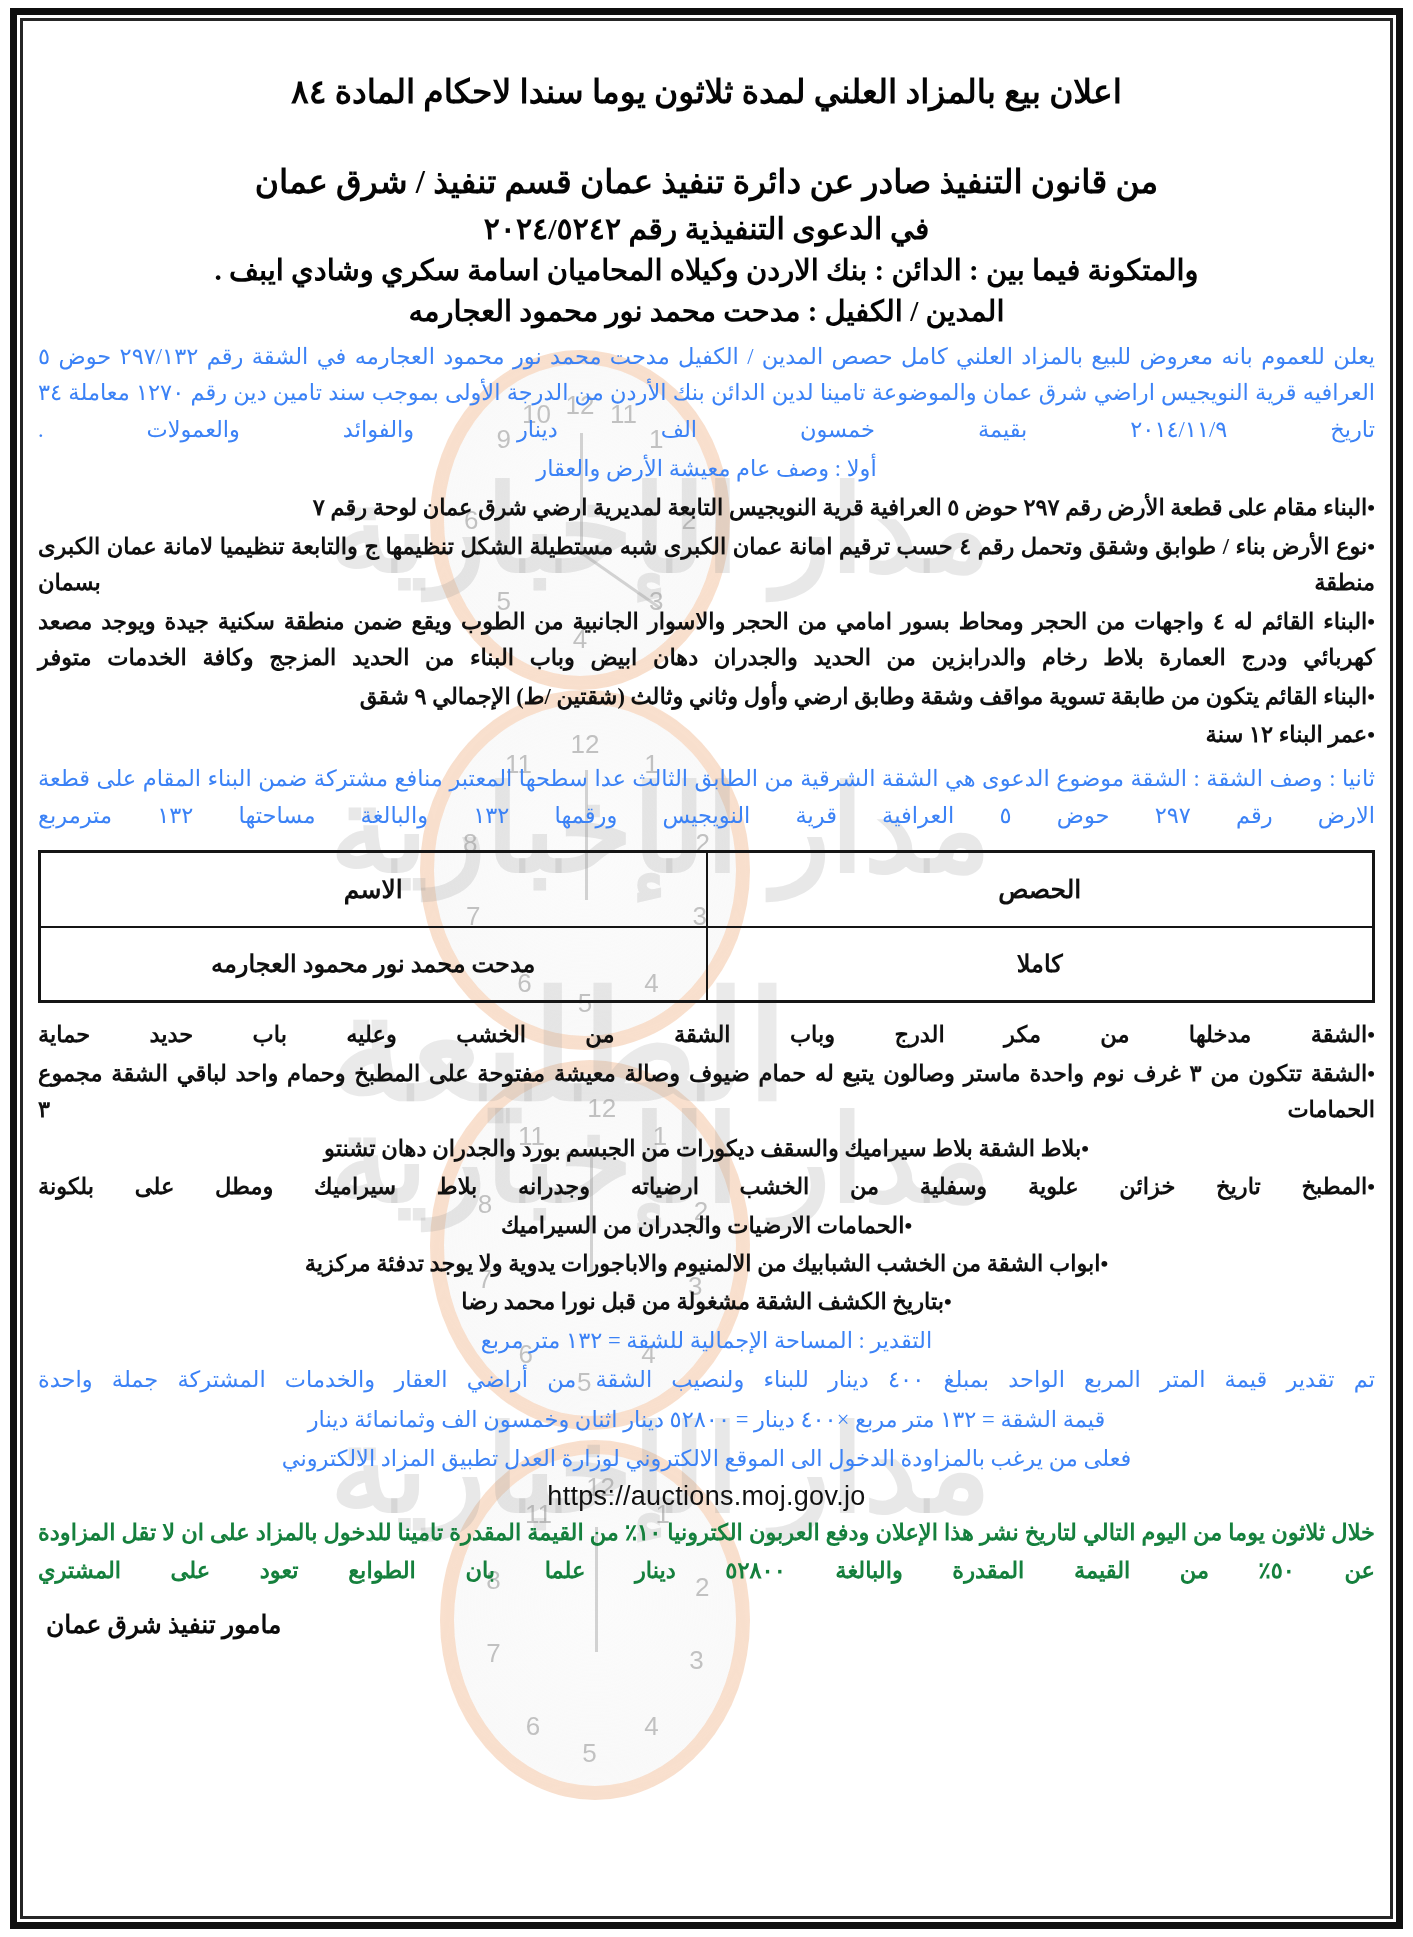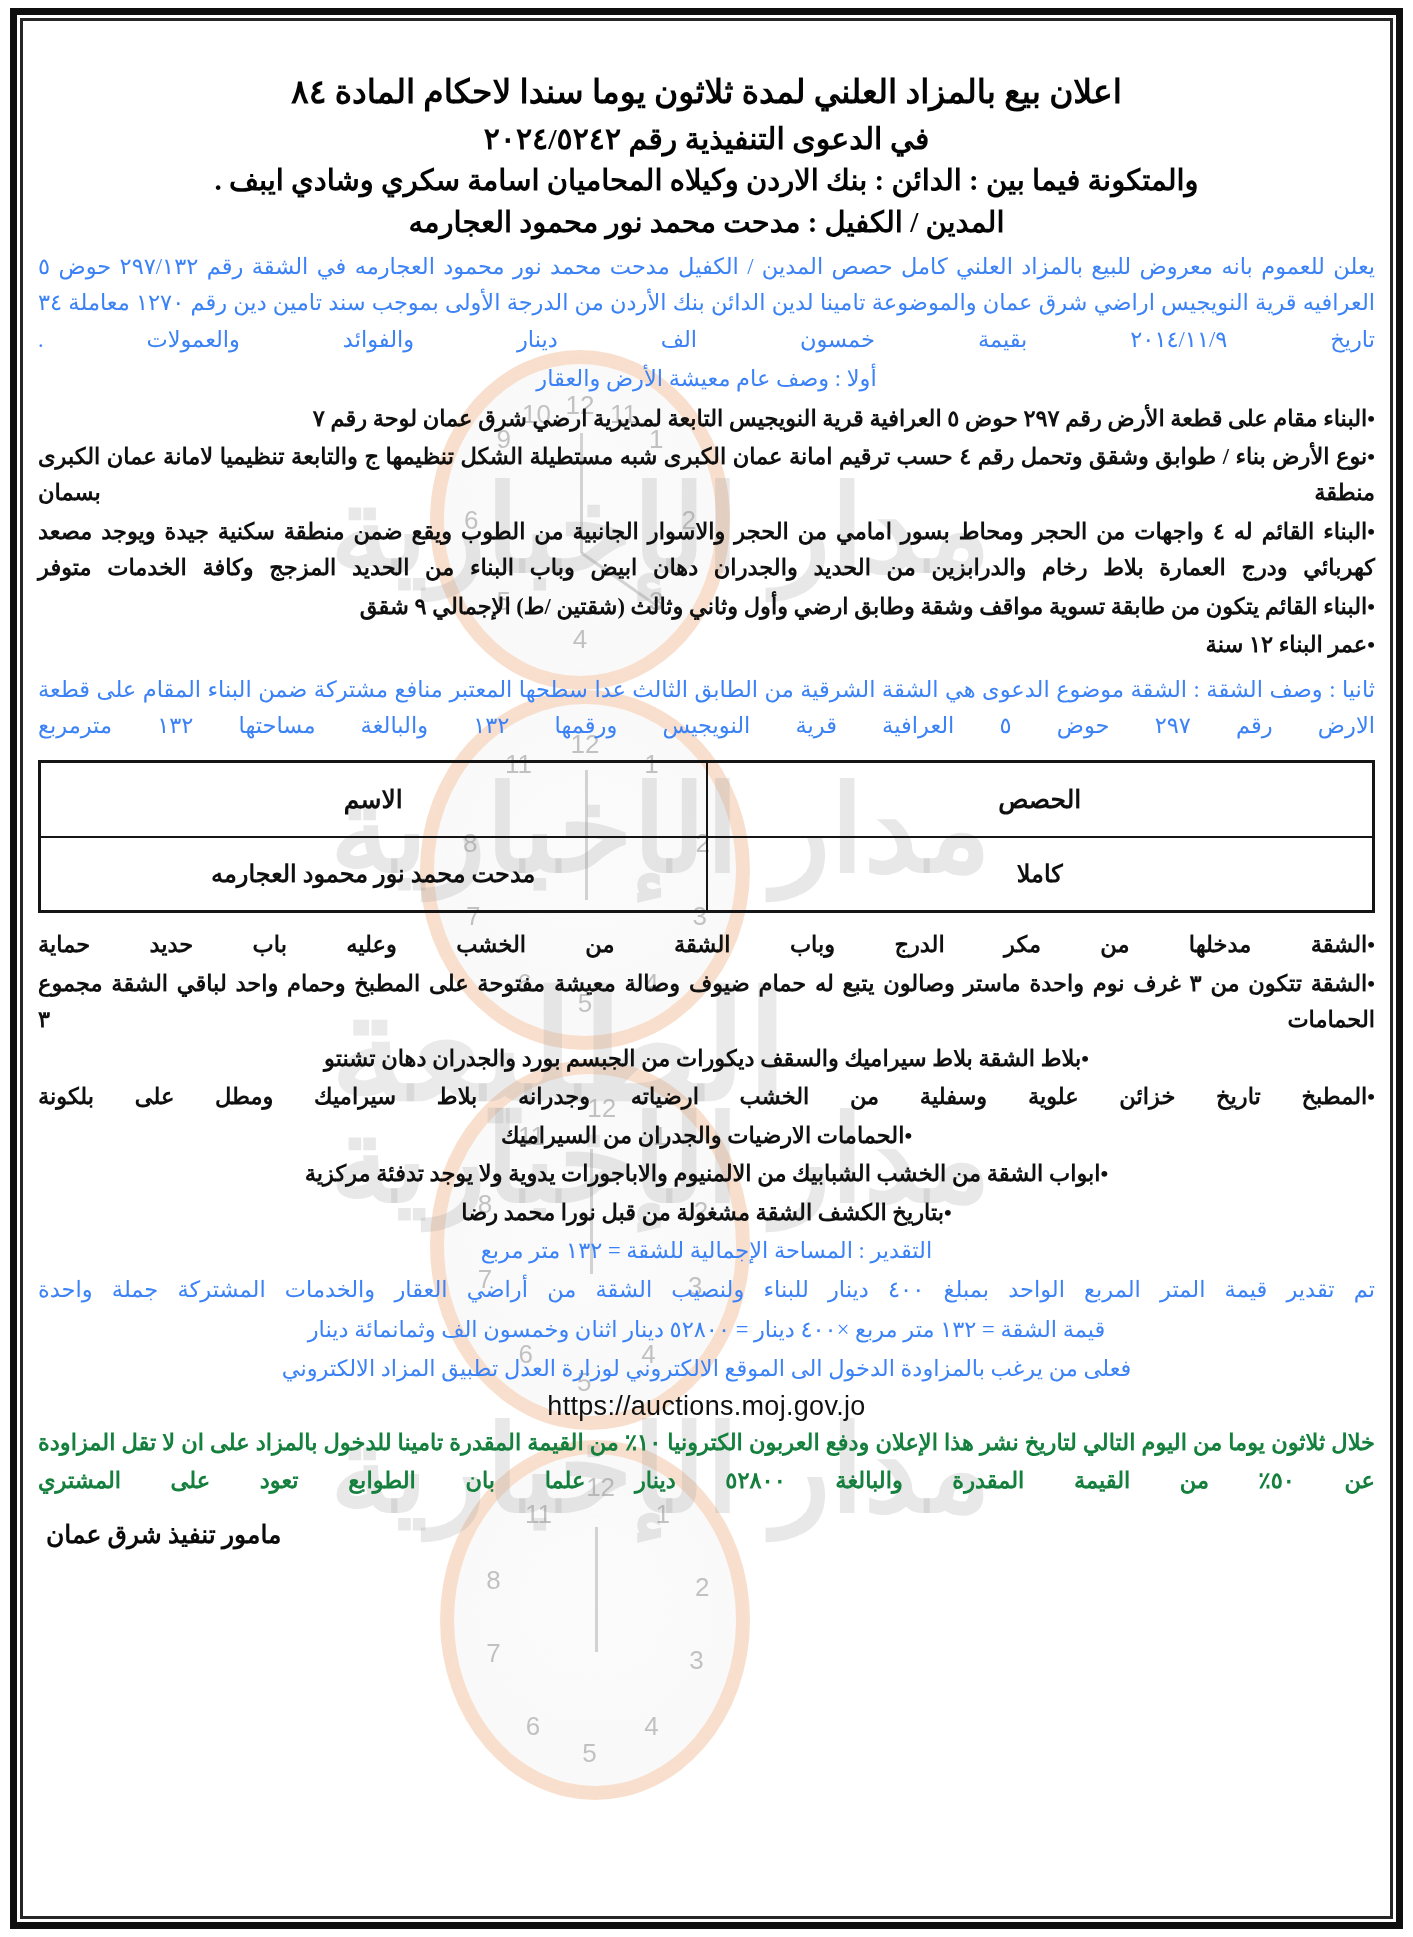--- a/index.html
+++ b/index.html
@@ -250,20 +250,21 @@
     <div class="wm-text" style="left:330px; top:1400px; font-size:120px; letter-spacing:4px;">مدار الإخبارية</div>
     <div class="wm-text" style="left:330px; top:960px; font-size:150px; color:rgba(160,160,160,0.22);">الطليعة</div>
   </div>
 
   <div class="frame"></div>
 
   <div class="content">
 
     <div class="headline">
       <span class="h-line big">اعلان بيع بالمزاد العلني لمدة ثلاثون يوما سندا لاحكام المادة ٨٤</span>
+      <span class="h-line big">من قانون التنفيذ صادر عن دائرة تنفيذ عمان قسم تنفيذ / شرق عمان</span>
       <span class="h-line sub">في الدعوى التنفيذية رقم ٢٠٢٤/٥٢٤٢</span>
       <span class="h-line party">والمتكونة فيما بين : الدائن  : بنك الاردن وكيلاه المحاميان اسامة سكري وشادي ايبف .</span>
       <span class="h-line party">المدين / الكفيل  :  مدحت محمد نور محمود العجارمه</span>
     </div>
 
     <div class="spacer-sm"></div>
 
     <p class="para spread">يعلن للعموم بانه معروض للبيع بالمزاد العلني كامل حصص المدين / الكفيل    مدحت محمد نور محمود العجارمه  في الشقة رقم ٢٩٧/١٣٢ حوض ٥ العرافيه قرية النويجيس اراضي شرق عمان والموضوعة تامينا لدين الدائن بنك الأردن من الدرجة الأولى بموجب سند تامين دين رقم ١٢٧٠ معاملة ٣٤ تاريخ  ٢٠١٤/١١/٩  بقيمة  خمسون الف دينار والفوائد والعمولات .</p>
 
     <p class="para center">أولا :  وصف عام معيشة الأرض والعقار</p>

